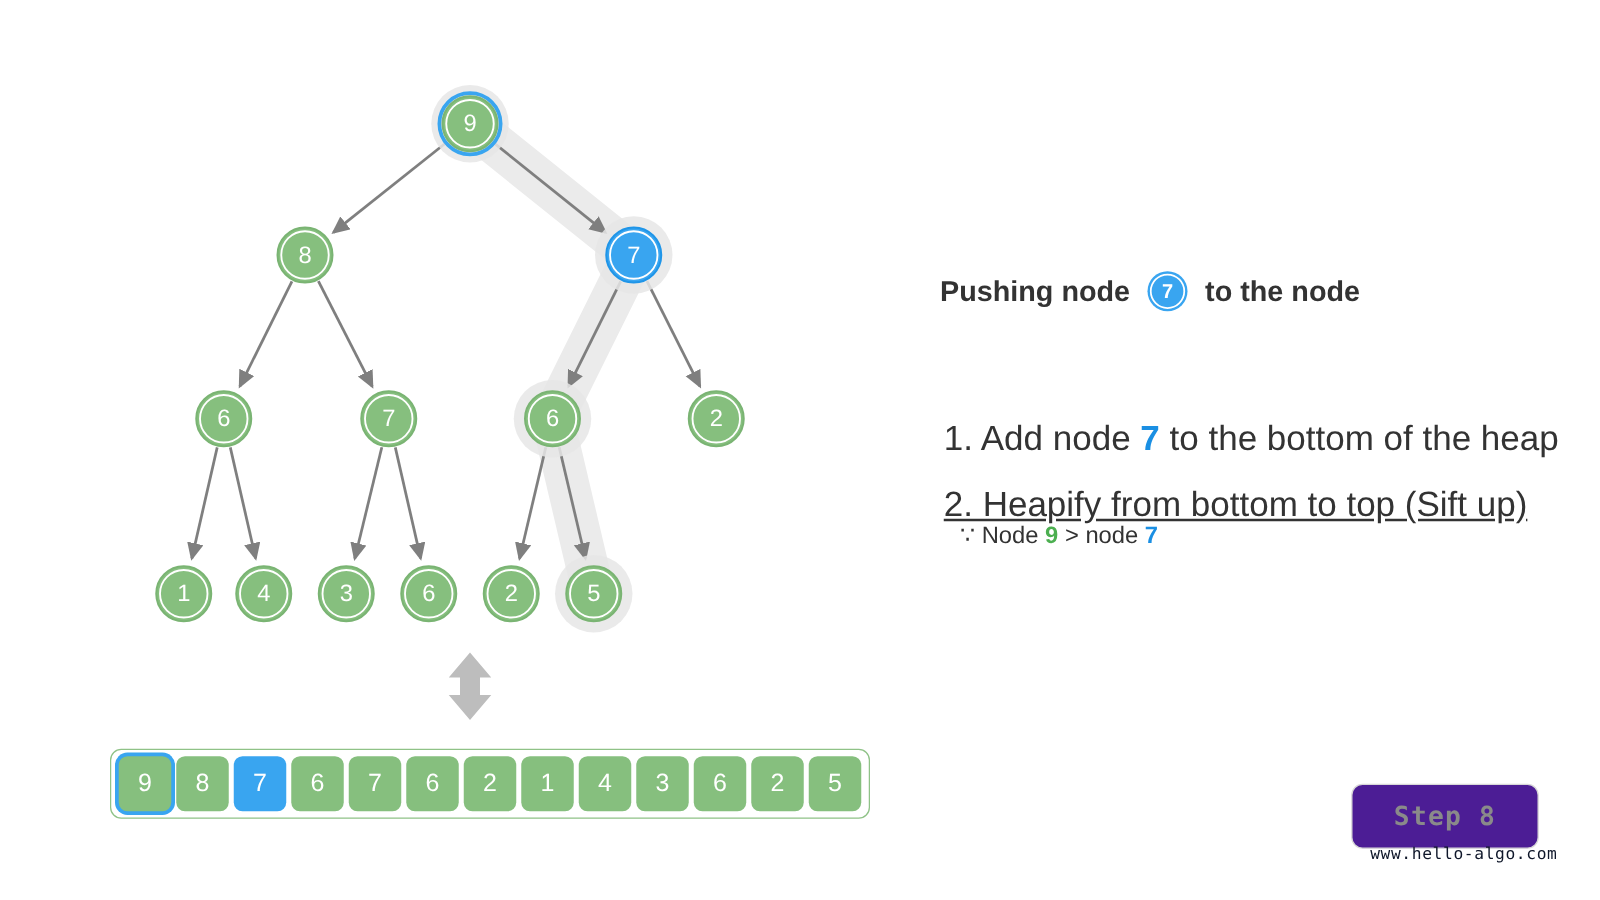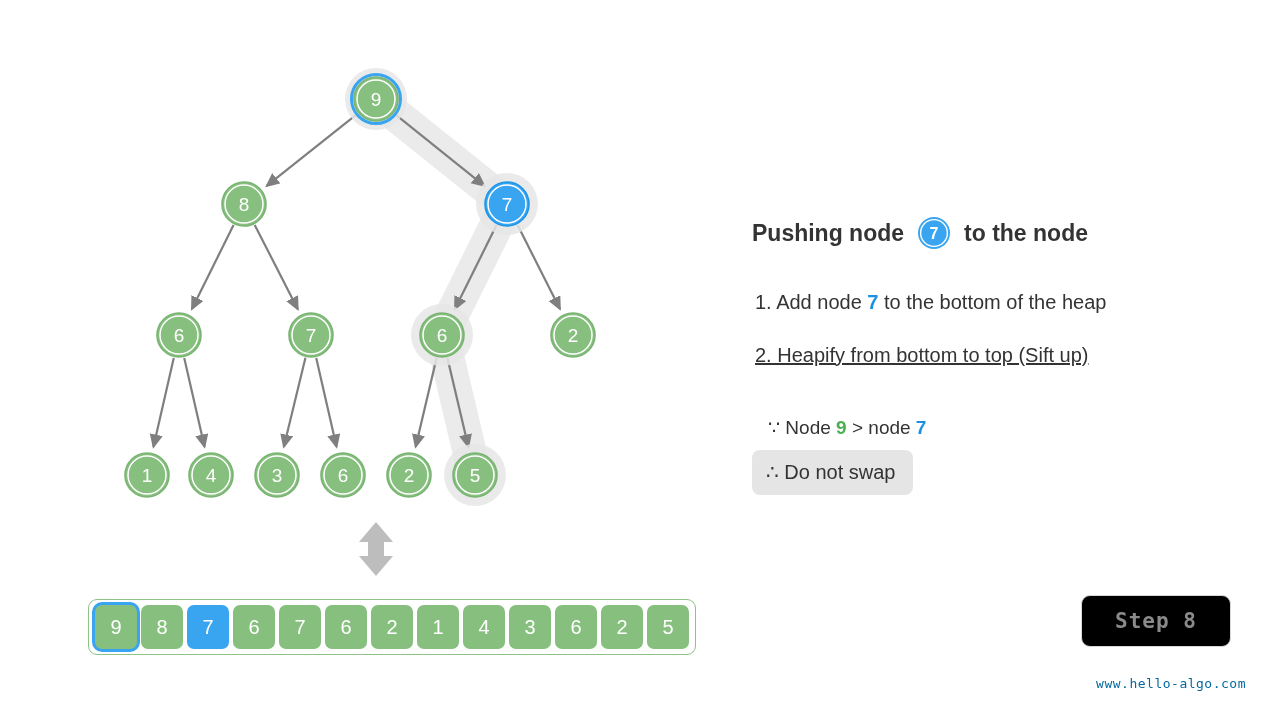--- a/index.html
+++ b/index.html
@@ -102,23 +102,24 @@
   }
   #title-badge {
     width: 34px;
     height: 34px;
     margin: 0 13px;
     flex: 0 0 auto;
   }
   .step-line {
     position: absolute;
     left: 3px;
-    font-size: 20px;
+    font-size: 28px;
     color: #333333;
     white-space: nowrap;
+    margin-top: 44px;
   }
   #step-1 { top: 291px; }
   #step-2 { top: 344px; text-decoration: underline; }
   #reason {
     position: absolute;
     left: 16px;
     top: 404px;
     font-size: 19px;
     color: #333333;
     white-space: nowrap;
@@ -135,43 +136,43 @@
     color: #333333;
     white-space: nowrap;
   }
   .num-green { color: #4caf50; font-weight: bold; }
   .num-blue  { color: #1a8fe3; font-weight: bold; }
 
   
   #step-badge {
     position: absolute;
     left: 1081px;
-    top: 595px;
+    top: 627px;
     width: 150px;
     height: 52px;
     box-sizing: border-box;
     border: 1.4px solid #d8d8d8;
     border-radius: 9px;
-    background: #000000;
+    background: #4c1d95;
     display: flex;
     align-items: center;
     justify-content: center;
     font-family: "DejaVu Sans Mono", monospace;
     font-size: 21px;
     font-weight: bold;
     color: #8a8a8a;
     letter-spacing: 1px;
   }
   #footer {
     position: absolute;
     right: 34px;
     top: 676px;
     font-family: "DejaVu Sans Mono", monospace;
     font-size: 13px;
-    color: #0369a1;
+    color: #0f172a;
     letter-spacing: 0.5px;
   }
 </style>
 </head>
 <body>
 
 <div id="stage">
 
   <svg id="tree-svg" viewBox="0 0 740 600">
     <defs>
@@ -333,19 +334,18 @@
       </svg>
       <span>to the node</span>
     </div>
 
     <div class="step-line" id="step-1"><span>1. Add node </span><span class="num-blue">7</span><span> to the bottom of the heap</span></div>
 
     <div class="step-line" id="step-2">2. Heapify from bottom to top (Sift up)</div>
 
     <div id="reason"><span>∵</span><span> Node </span><span class="num-green">9</span><span> &gt; node </span><span class="num-blue">7</span></div>
 
-    <div id="verdict"><span>∴</span><span> Do not swap</span></div>
   </div>
 
   <div id="step-badge">Step 8</div>
   <div id="footer">www.hello-algo.com</div>
 
 </div>
 
 </body></html>

